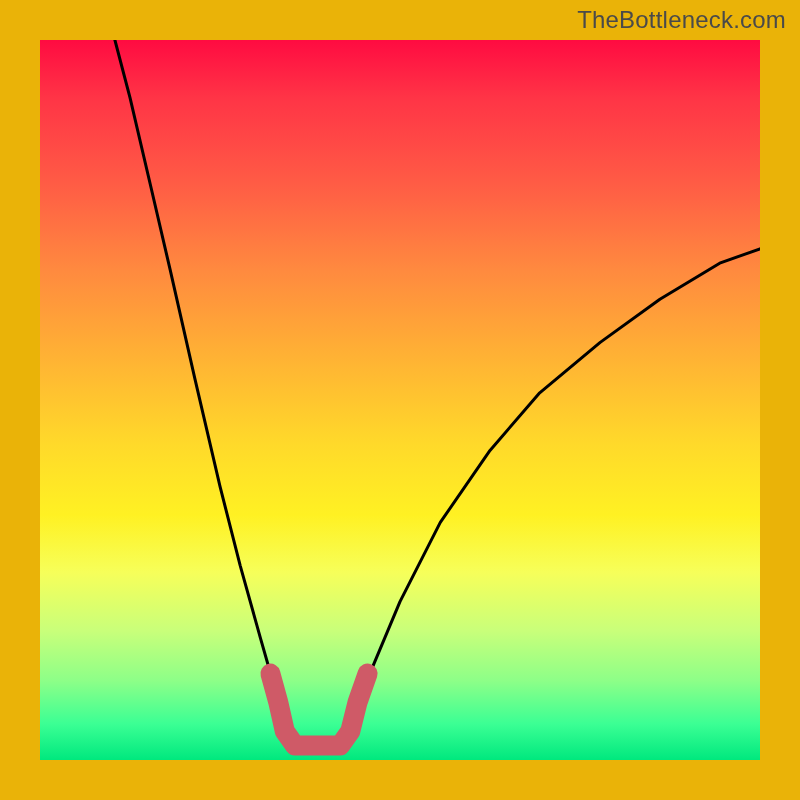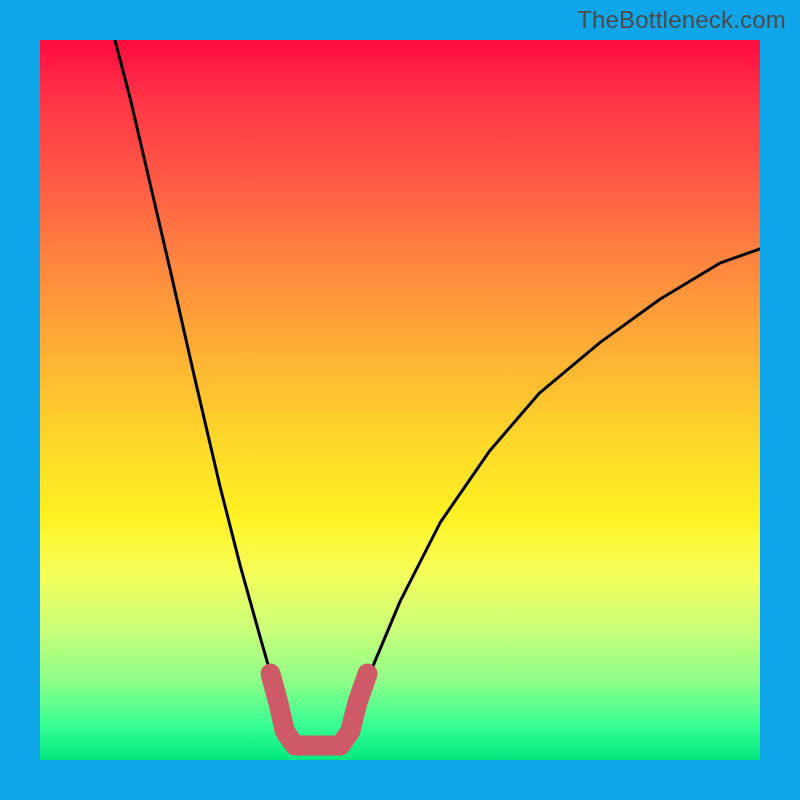--- a/index.html
+++ b/index.html
@@ -8,21 +8,21 @@
     width: 800px;
     height: 800px;
     background: #000;
     font-family: Arial, Helvetica, sans-serif;
     overflow: hidden;
   }
   .outer {
     position: relative;
     width: 800px;
     height: 800px;
-    background: #0ea5e9;
+    background: #eab308;
   }
   .plot {
     position: absolute;
     left: 40px;
     top: 40px;
     width: 720px;
     height: 720px;
     background: linear-gradient(
       to bottom,
       #ff0b41 0%,

